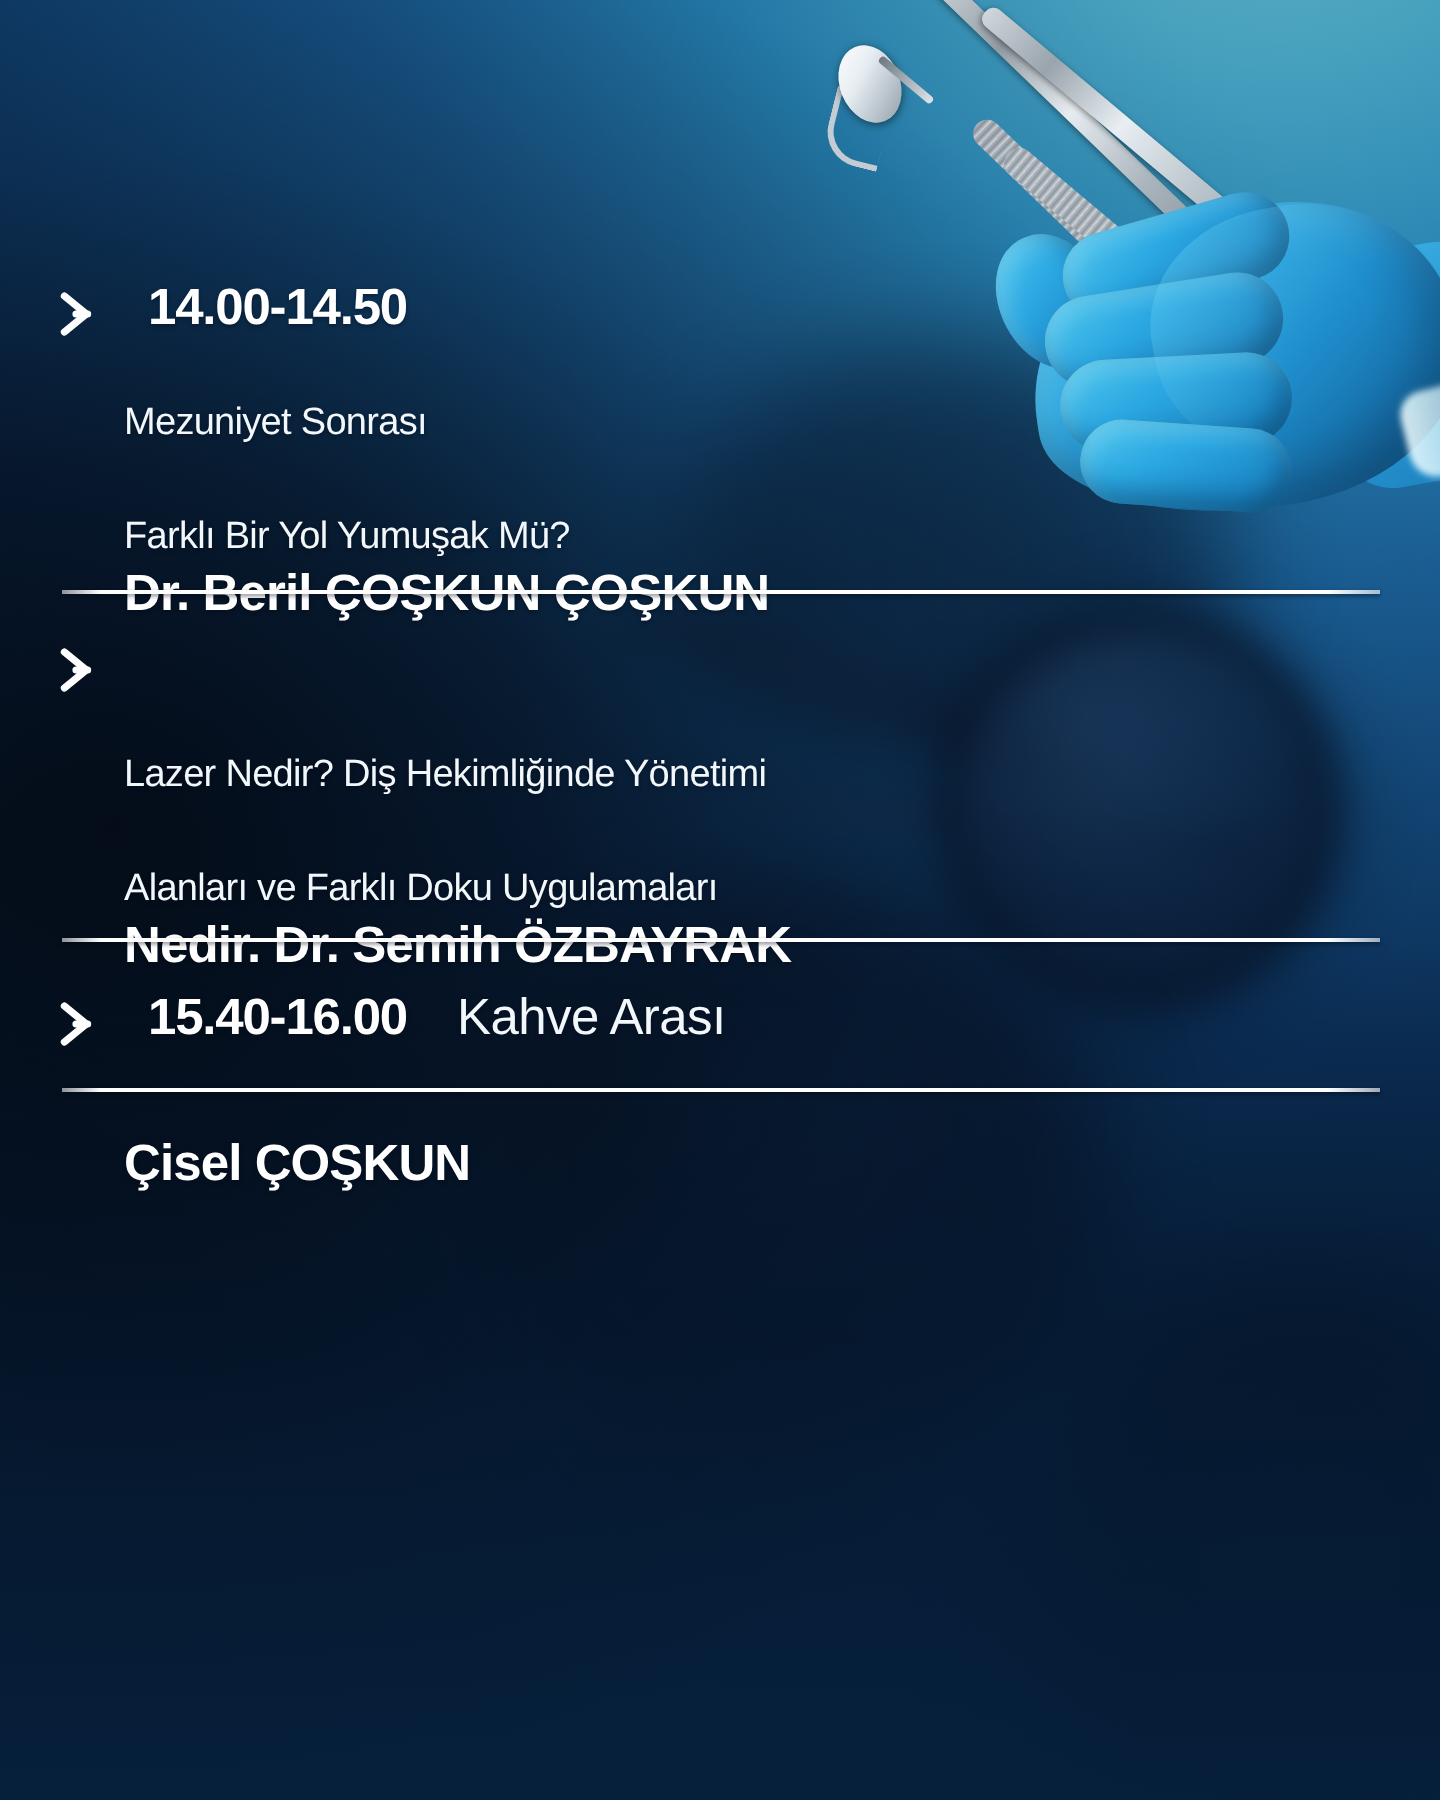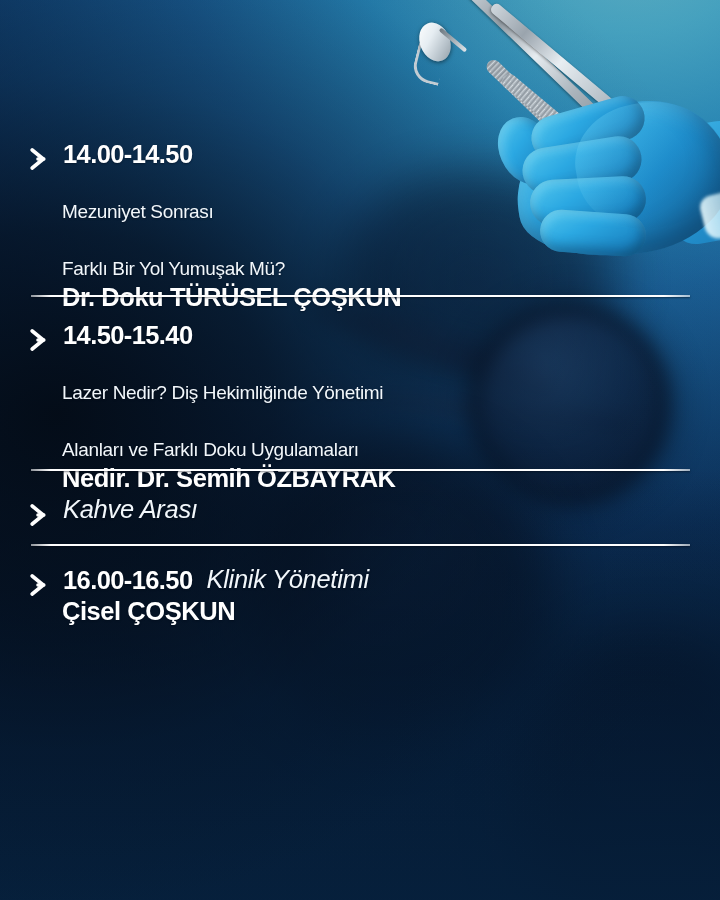--- a/index.html
+++ b/index.html
@@ -203,22 +203,22 @@
     width: 720px;
   }
   .block {
     position: absolute;
     left: 30px;
     width: 660px;
     color: #ffffff;
   }
   .row-head {
     display: flex;
-    align-items: flex-end;
-    gap: 14px;
+    align-items: center;
+    gap: 25px;
     white-space: nowrap;
   }
   .chev {
     flex: 0 0 auto;
     display: inline-block;
     width: 19px;
     height: 22px;
     position: relative;
     top: 2px;
   }
@@ -232,21 +232,20 @@
     color: #ffffff;
     text-shadow: 0 1px 2px rgba(0,10,25,0.45);
   }
   .inline-title {
     font-family: "Liberation Sans", sans-serif;
     font-weight: normal;
     font-size: 25.5px;
     letter-spacing: -0.3px;
     color: #f2f7fb;
     text-shadow: 0 1px 2px rgba(0,10,25,0.45);
-    font-style: italic;
   }
   .body {
     margin-left: 32px;
     margin-top: 1px;
   }
   .title-line {
     font-family: "Liberation Sans", sans-serif;
     font-weight: normal;
     font-size: 19px;
     letter-spacing: -0.35px;
@@ -318,69 +317,59 @@
           <svg viewBox="0 0 19 22" aria-hidden="true">
             <path d="M2.2 2.0 L13.2 11.0 L2.2 20.0" fill="none" stroke="#ffffff" stroke-width="3.6" stroke-linecap="round" stroke-linejoin="round"></path>
             <path d="M8.0 11.0 L13.8 11.0" fill="none" stroke="#ffffff" stroke-width="3.6" stroke-linecap="round"></path>
           </svg>
         </span>
         <span class="time">14.00-14.50</span>
       </div>
       <div class="body">
         <div class="title-line">Mezuniyet Sonrası</div>
         <div class="title-line">Farklı Bir Yol Yumuşak Mü?</div>
-        <div class="speaker">Dr. Doku TÜRÜSEL ÇOŞKUN</div>
+        <div class="speaker">Dr. Beril ÇOŞKUN ÇOŞKUN</div>
       </div>
     </div>
 
     <div class="divider" style="top:295px"></div>
 
     <div class="block" style="top:322px">
       <div class="row-head">
         <span class="chev">
           <svg viewBox="0 0 19 22" aria-hidden="true">
             <path d="M2.2 2.0 L13.2 11.0 L2.2 20.0" fill="none" stroke="#ffffff" stroke-width="3.6" stroke-linecap="round" stroke-linejoin="round"></path>
             <path d="M8.0 11.0 L13.8 11.0" fill="none" stroke="#ffffff" stroke-width="3.6" stroke-linecap="round"></path>
           </svg>
         </span>
-        <span class="time">14.50-15.40</span>
       </div>
       <div class="body">
         <div class="title-line">Lazer Nedir? Diş Hekimliğinde Yönetimi</div>
         <div class="title-line">Alanları ve Farklı Doku Uygulamaları</div>
         <div class="speaker">Nedir. Dr. Semih ÖZBAYRAK</div>
       </div>
     </div>
 
     <div class="divider" style="top:469px"></div>
 
     <div class="block" style="top:495px">
       <div class="row-head">
         <span class="chev">
           <svg viewBox="0 0 19 22" aria-hidden="true">
             <path d="M2.2 2.0 L13.2 11.0 L2.2 20.0" fill="none" stroke="#ffffff" stroke-width="3.6" stroke-linecap="round" stroke-linejoin="round"></path>
             <path d="M8.0 11.0 L13.8 11.0" fill="none" stroke="#ffffff" stroke-width="3.6" stroke-linecap="round"></path>
           </svg>
         </span>
+        <span class="time">15.40-16.00</span>
         <span class="inline-title">Kahve Arası</span>
       </div>
     </div>
 
     <div class="divider" style="top:544px"></div>
 
     <div class="block" style="top:565px">
-      <div class="row-head">
-        <span class="chev">
-          <svg viewBox="0 0 19 22" aria-hidden="true">
-            <path d="M2.2 2.0 L13.2 11.0 L2.2 20.0" fill="none" stroke="#ffffff" stroke-width="3.6" stroke-linecap="round" stroke-linejoin="round"></path>
-            <path d="M8.0 11.0 L13.8 11.0" fill="none" stroke="#ffffff" stroke-width="3.6" stroke-linecap="round"></path>
-          </svg>
-        </span>
-        <span class="time">16.00-16.50</span>
-        <span class="inline-title">Klinik Yönetimi</span>
-      </div>
       <div class="body">
         <div class="speaker">Çisel ÇOŞKUN</div>
       </div>
     </div>
 
   </div>
 </div>
 
 </body></html>

